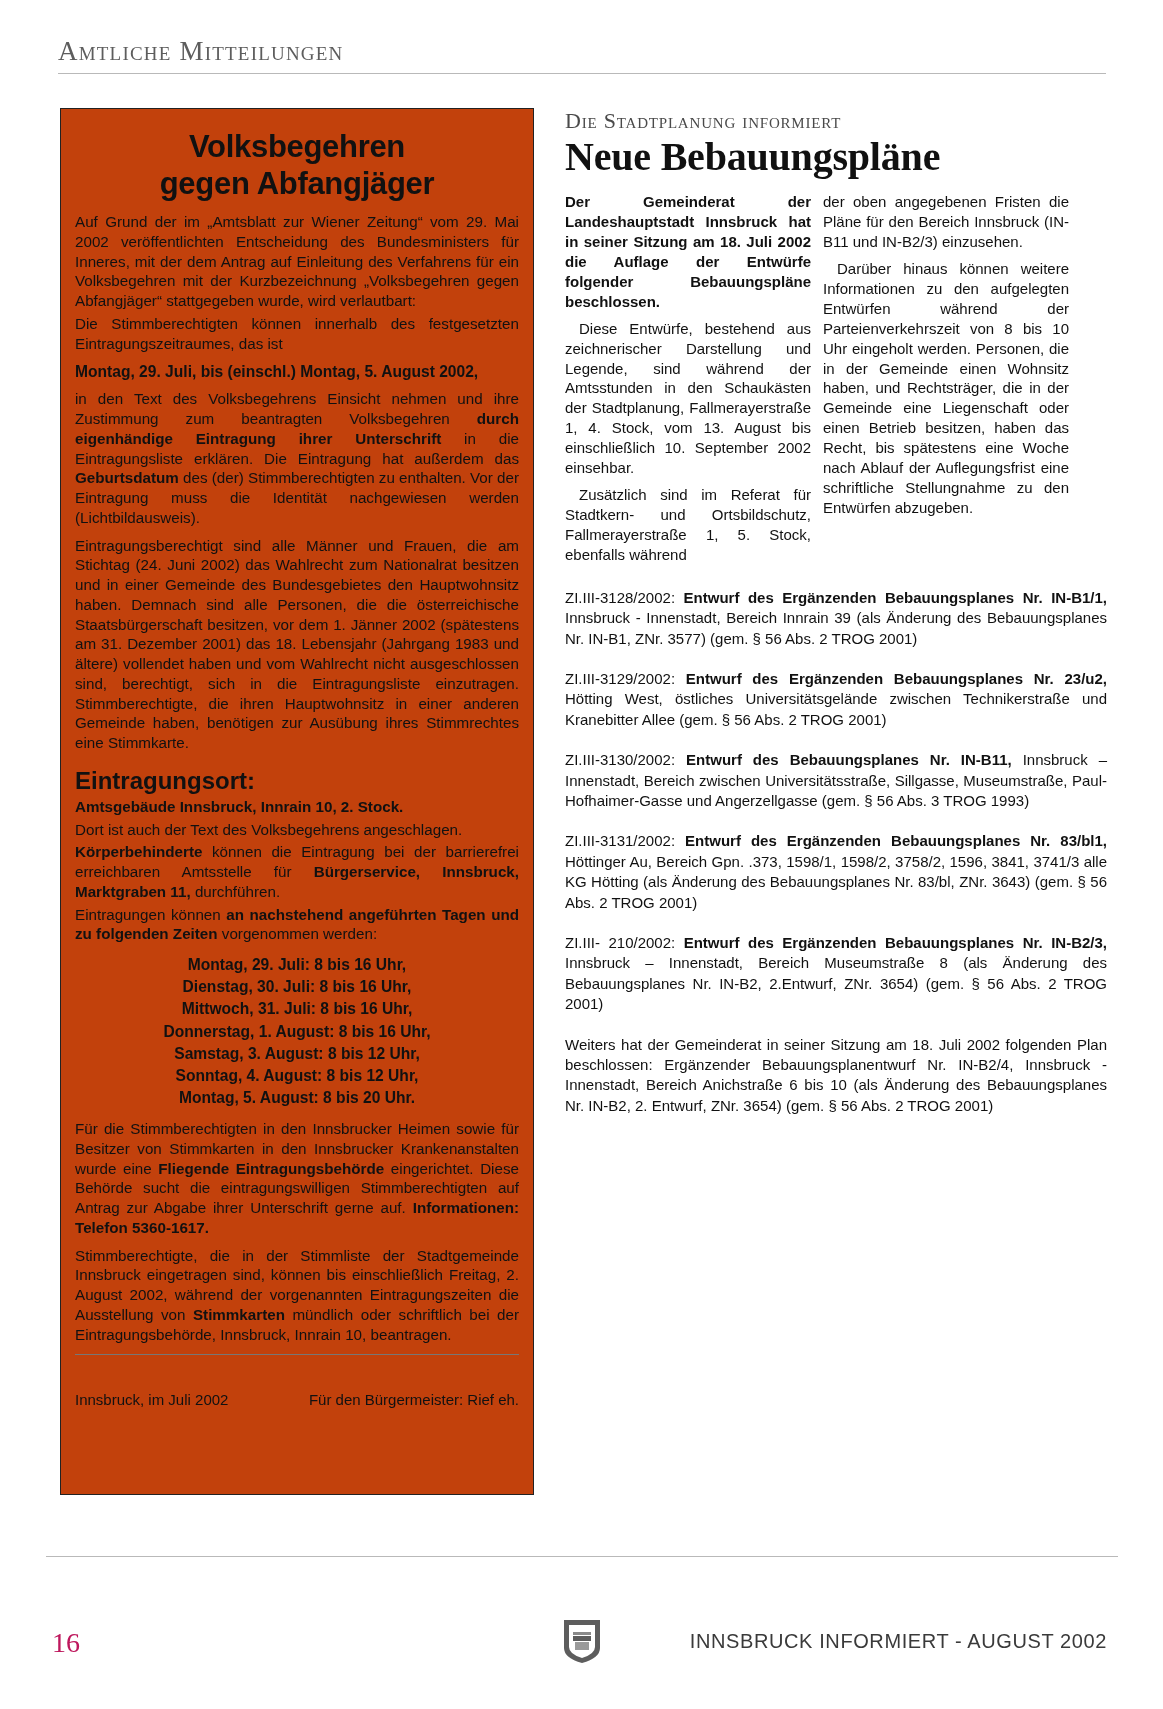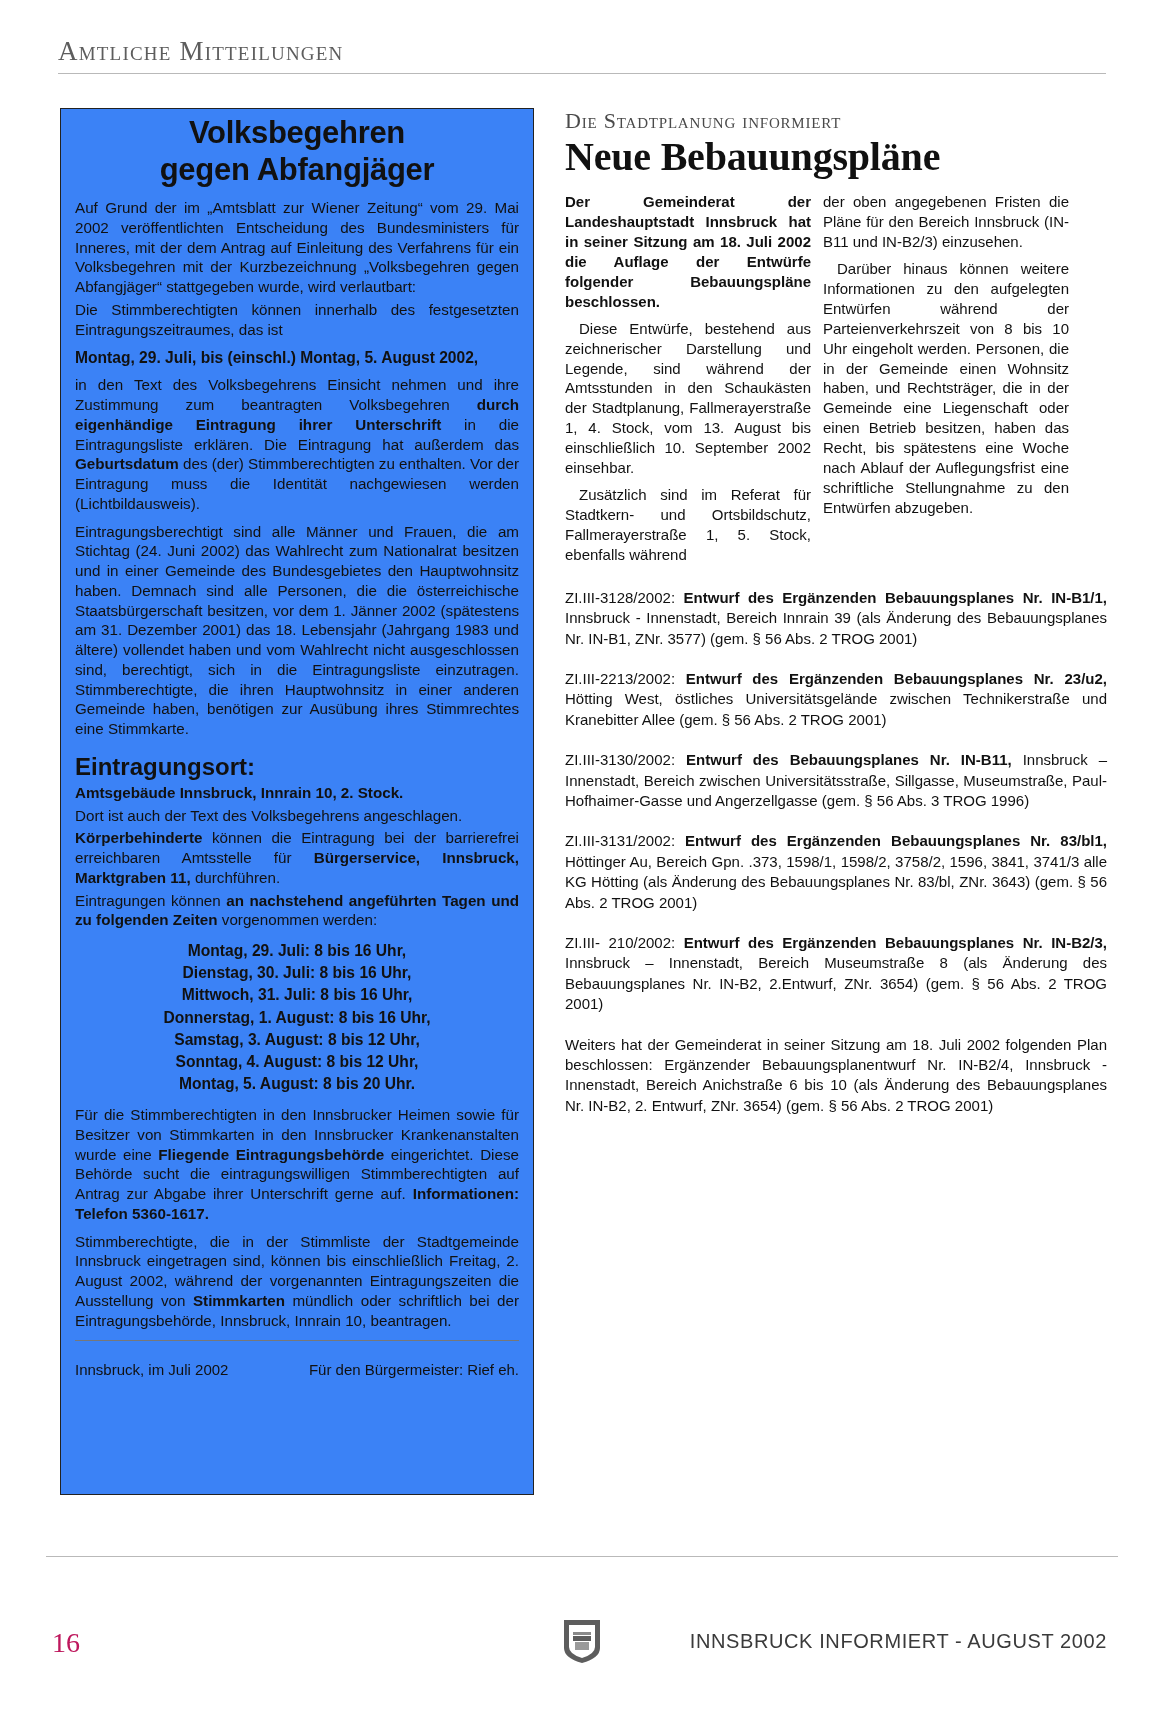--- a/index.html
+++ b/index.html
@@ -33,24 +33,24 @@
     margin-top:6px;
     border-bottom:1px solid #b9b9b9;
     width:1048px;
   }
 
   
   .left-box{
     position:absolute;
     left:60px;top:108px;
     width:474px;height:1387px;
-    background:#3b82f6;
+    background:#c2410c;
     border:1px solid #222;
     box-sizing:border-box;
-    padding:0 14px 10px 14px;
+    padding:14px 14px 10px 14px;
   }
   .left-box h1{
     margin:6px 0 2px 0;
     text-align:center;
     font-family:"Liberation Sans", sans-serif;
     font-size:31px;
     font-weight:bold;
     line-height:1.18;
     letter-spacing:-0.3px;
   }
@@ -78,21 +78,21 @@
     font-weight:bold;
     font-size:15.6px;
     line-height:1.42;
     text-align:center;
     margin:10px 0 10px 0;
   }
   .footline{
     display:flex;
     justify-content:space-between;
     font-size:15px;
-    margin-top:14px;
+    margin-top:30px;
     padding-top:6px;
   }
   .hr-thin{
     border-top:1px solid #777;
     margin:10px 0 8px 0;
   }
 
   
   .right{
     position:absolute;
@@ -247,24 +247,24 @@
         <p>der oben angegebenen Fristen die Pläne für den Bereich Innsbruck (IN-B11 und IN-B2/3) einzusehen.</p>
         <p class="indent">Darüber hinaus können weitere Informationen zu den aufgelegten Entwürfen während der Parteienverkehrszeit von 8 bis 10 Uhr eingeholt werden. Personen, die in der Gemeinde einen Wohnsitz haben, und Rechtsträger, die in der Gemeinde eine Liegenschaft oder einen Betrieb besitzen, haben das Recht, bis spätestens eine Woche nach Ablauf der Auflegungsfrist eine schriftliche Stellungnahme zu den Entwürfen abzugeben.</p>
       </div>
     </div>
 
     <div class="entries">
       <p class="entry">
         <span>ZI.III-3128/2002: </span><span class="b">Entwurf des Ergänzenden Bebauungsplanes Nr. IN-B1/1,</span><span> Innsbruck - Innenstadt, Bereich Innrain 39 (als Änderung des Bebauungsplanes Nr. IN-B1, ZNr. 3577) (gem. § 56 Abs. 2 TROG 2001)</span>
       </p>
       <p class="entry">
-        <span>ZI.III-2213/2002: </span><span class="b">Entwurf des Ergänzenden Bebauungsplanes Nr. 23/u2,</span><span> Hötting West, östliches Universitätsgelände zwischen Technikerstraße und Kranebitter Allee (gem. § 56 Abs. 2 TROG 2001)</span>
-      </p>
-      <p class="entry">
-        <span>ZI.III-3130/2002: </span><span class="b">Entwurf des Bebauungsplanes Nr. IN-B11,</span><span> Innsbruck – Innenstadt, Bereich zwischen Universitätsstraße, Sillgasse, Museumstraße, Paul-Hofhaimer-Gasse und Angerzellgasse (gem. § 56 Abs. 3 TROG 1996)</span>
+        <span>ZI.III-3129/2002: </span><span class="b">Entwurf des Ergänzenden Bebauungsplanes Nr. 23/u2,</span><span> Hötting West, östliches Universitätsgelände zwischen Technikerstraße und Kranebitter Allee (gem. § 56 Abs. 2 TROG 2001)</span>
+      </p>
+      <p class="entry">
+        <span>ZI.III-3130/2002: </span><span class="b">Entwurf des Bebauungsplanes Nr. IN-B11,</span><span> Innsbruck – Innenstadt, Bereich zwischen Universitätsstraße, Sillgasse, Museumstraße, Paul-Hofhaimer-Gasse und Angerzellgasse (gem. § 56 Abs. 3 TROG 1993)</span>
       </p>
       <p class="entry">
         <span>ZI.III-3131/2002: </span><span class="b">Entwurf des Ergänzenden Bebauungsplanes Nr. 83/bl1,</span><span> Höttinger Au, Bereich Gpn. .373, 1598/1, 1598/2, 3758/2, 1596, 3841, 3741/3 alle KG Hötting (als Änderung des Bebauungsplanes Nr. 83/bl, ZNr. 3643) (gem. § 56 Abs. 2 TROG 2001)</span>
       </p>
       <p class="entry">
         <span>ZI.III- 210/2002: </span><span class="b">Entwurf des Ergänzenden Bebauungsplanes Nr. IN-B2/3,</span><span> Innsbruck – Innenstadt, Bereich Museumstraße 8 (als Änderung des Bebauungsplanes Nr. IN-B2, 2.Entwurf, ZNr. 3654) (gem. § 56 Abs. 2 TROG 2001)</span>
       </p>
       <p class="entry">Weiters hat der Gemeinderat in seiner Sitzung am 18. Juli 2002 folgenden Plan beschlossen: Ergänzender Bebauungsplanentwurf Nr. IN-B2/4, Innsbruck - Innenstadt, Bereich Anichstraße 6 bis 10 (als Änderung des Bebauungsplanes Nr. IN-B2, 2. Entwurf, ZNr. 3654) (gem. § 56 Abs. 2 TROG 2001)</p>
     </div>
   </div>

